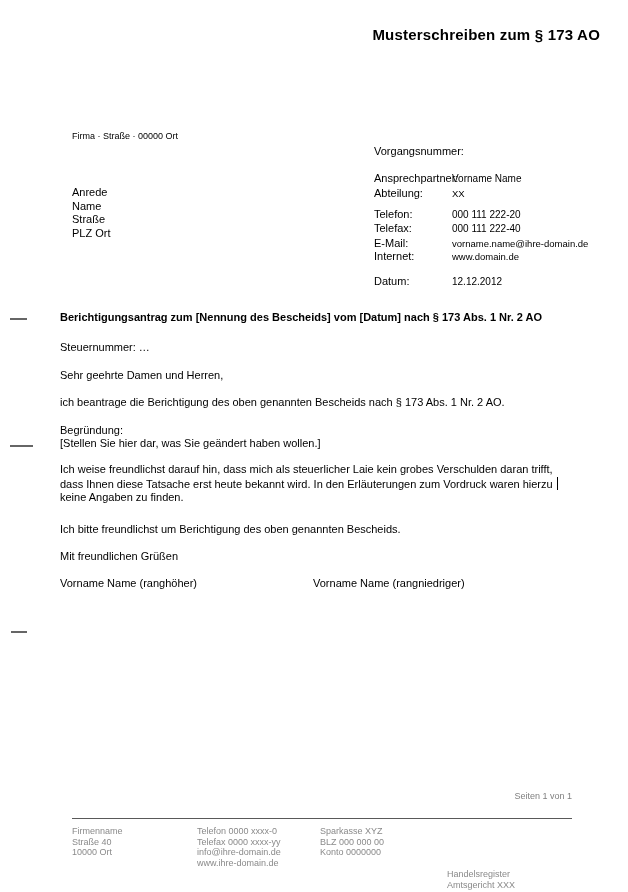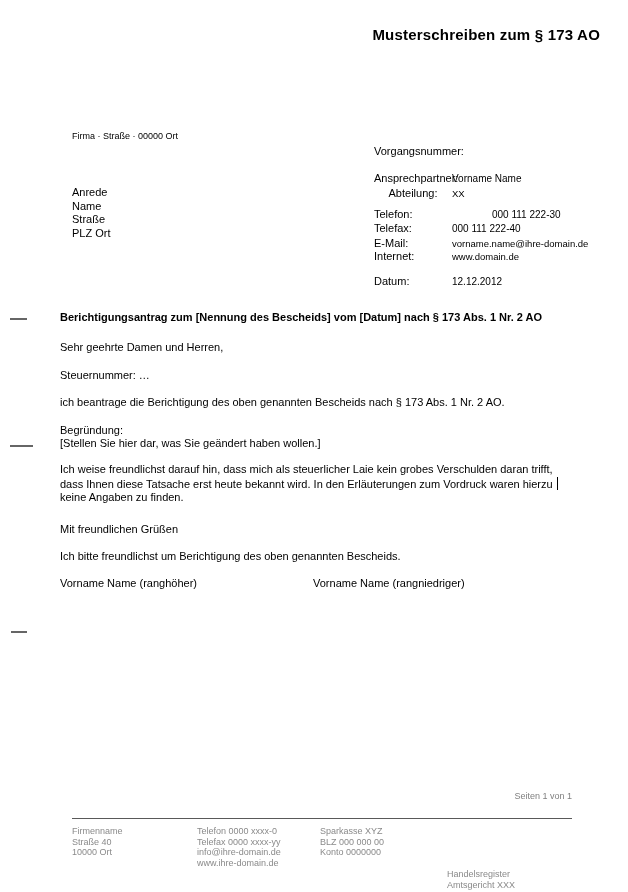--- a/index.html
+++ b/index.html
@@ -26,22 +26,22 @@
   .sender-line { position:absolute; left:72px; top:131px; font-size:9px; }
   .recipient { position:absolute; left:72px; top:186px; font-size:11px; line-height:13.5px; }
   
   .info-block { position:absolute; left:374px; top:145px; width:230px; }
   .info-row { display:flex; align-items:baseline; }
   .info-row .lbl { width:78px; flex:0 0 78px; font-size:11px; }
   .info-row .val-lg { font-size:10px; }
   .info-row .val-sm { font-size:9.5px; }
   .r-vorgang { height:13px; margin-bottom:14px; }
   .r-ansprech { height:15px; }
-  .r-abteilung { height:13px; margin-bottom:8px;text-align:center; }
-  .r-telefon { height:14px;gap:40px; }
+  .r-abteilung { height:13px; margin-bottom:8px; }
+  .r-telefon { height:14px; }
   .r-telefax { height:15px; }
   .r-email { height:13px; }
   .r-internet { height:13px; margin-bottom:12px; }
   
   .body-block { position:absolute; left:60px; top:311px; width:505px; font-size:11px; line-height:13.4px; }
   .body-block p { margin:0 0 14px 0; }
   .subject { font-weight:bold; margin-bottom:17px !important; }
   .reason-block { margin-bottom:13px !important; }
   .note-block { margin-bottom:18px !important; }
   .cursor-bar { display:inline-block; width:1px; height:13px; background:#000; margin-left:4px; vertical-align:text-bottom; }
@@ -85,21 +85,21 @@
     <div class="info-row r-ansprech">
       <span class="lbl">Ansprechpartner:</span>
       <span class="val-lg">Vorname Name</span>
     </div>
     <div class="info-row r-abteilung">
       <span class="lbl">Abteilung:</span>
       <span class="val-sm">XX</span>
     </div>
     <div class="info-row r-telefon">
       <span class="lbl">Telefon:</span>
-      <span class="val-lg">000 111 222-30</span>
+      <span class="val-lg">000 111 222-20</span>
     </div>
     <div class="info-row r-telefax">
       <span class="lbl">Telefax:</span>
       <span class="val-lg">000 111 222-40</span>
     </div>
     <div class="info-row r-email">
       <span class="lbl">E-Mail:</span>
       <span class="val-sm">vorname.name@ihre-domain.de</span>
     </div>
     <div class="info-row r-internet">
@@ -107,34 +107,34 @@
       <span class="val-sm">www.domain.de</span>
     </div>
     <div class="info-row r-datum">
       <span class="lbl">Datum:</span>
       <span class="val-lg">12.12.2012</span>
     </div>
   </div>
 
   <div class="body-block">
     <p class="subject">Berichtigungsantrag zum [Nennung des Bescheids] vom [Datum] nach § 173 Abs. 1 Nr. 2 AO</p>
+    <p>Steuernummer: …</p>
     <p>Sehr geehrte Damen und Herren,</p>
-    <p>Steuernummer: …</p>
     <p>ich beantrage die Berichtigung des oben genannten Bescheids nach § 173 Abs. 1 Nr. 2 AO.</p>
     <p class="reason-block">
       <span>Begründung:</span><br>
       <span>[Stellen Sie hier dar, was Sie geändert haben wollen.]</span>
     </p>
     <p class="note-block">
       <span>Ich weise freundlichst darauf hin, dass mich als steuerlicher Laie kein grobes Verschulden daran trifft,</span><br>
       <span>dass Ihnen diese Tatsache erst heute bekannt wird. In den Erläuterungen zum Vordruck waren hierzu</span><span class="cursor-bar"></span><br>
       <span>keine Angaben zu finden.</span>
     </p>
+    <p>Ich bitte freundlichst um Berichtigung des oben genannten Bescheids.</p>
     <p>Mit freundlichen Grüßen</p>
-    <p>Ich bitte freundlichst um Berichtigung des oben genannten Bescheids.</p>
     <div class="sig-row">
       <span class="sig-left">Vorname Name (ranghöher)</span>
       <span>Vorname Name (rangniedriger)</span>
     </div>
   </div>
 
   <div class="page-indicator">Seiten 1 von 1</div>
   <div class="footer-rule"></div>
 
   <div class="footer-cols">

